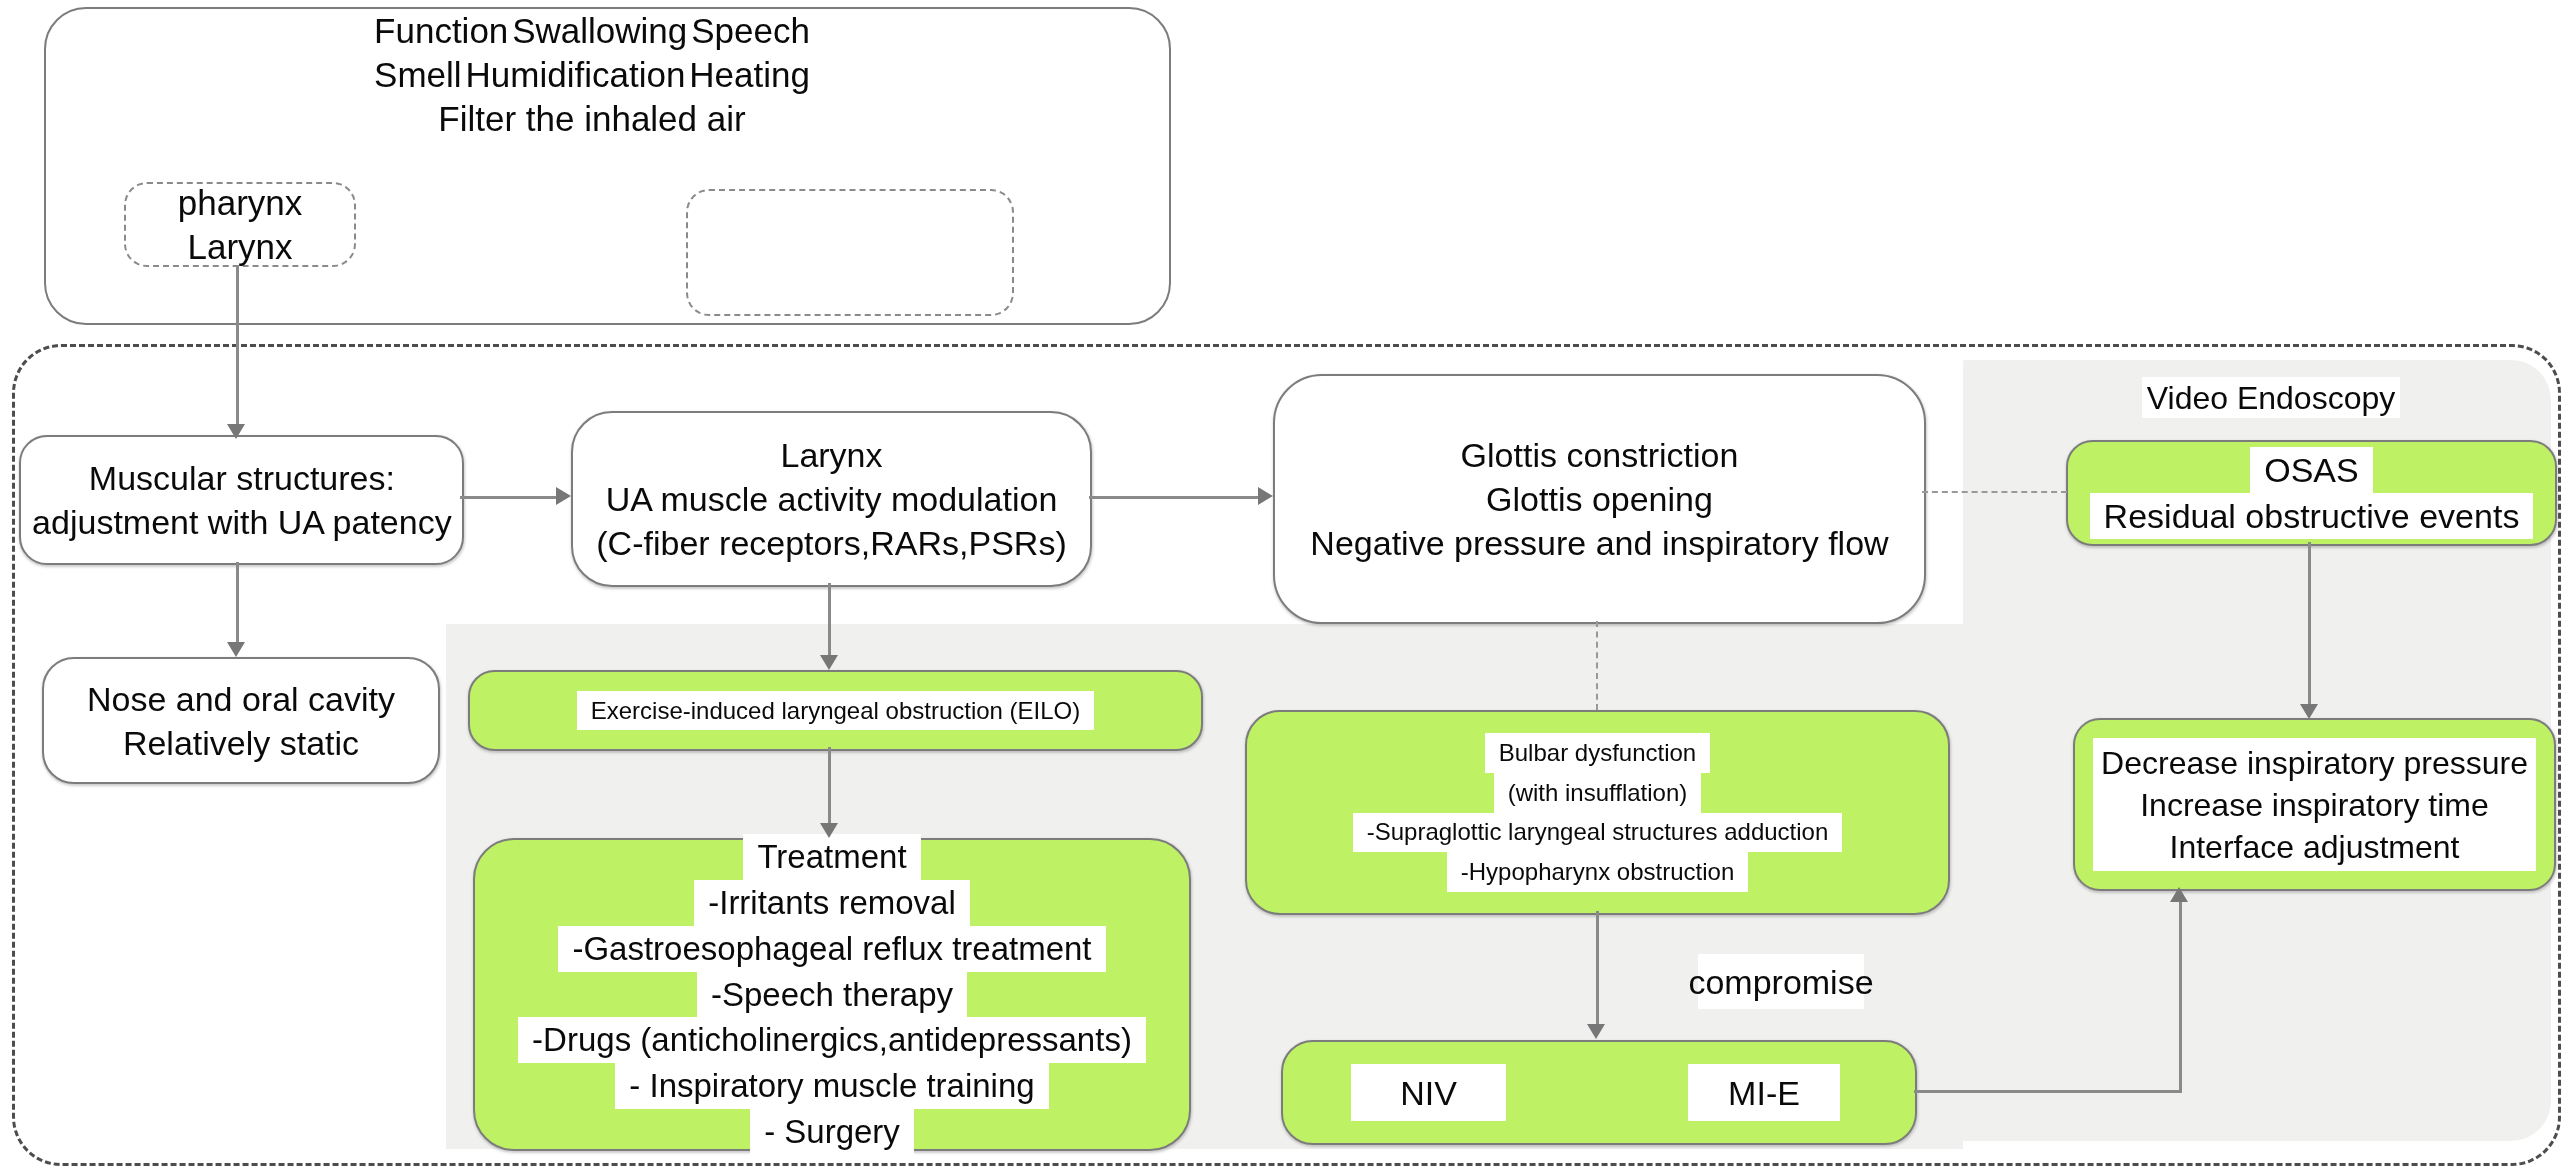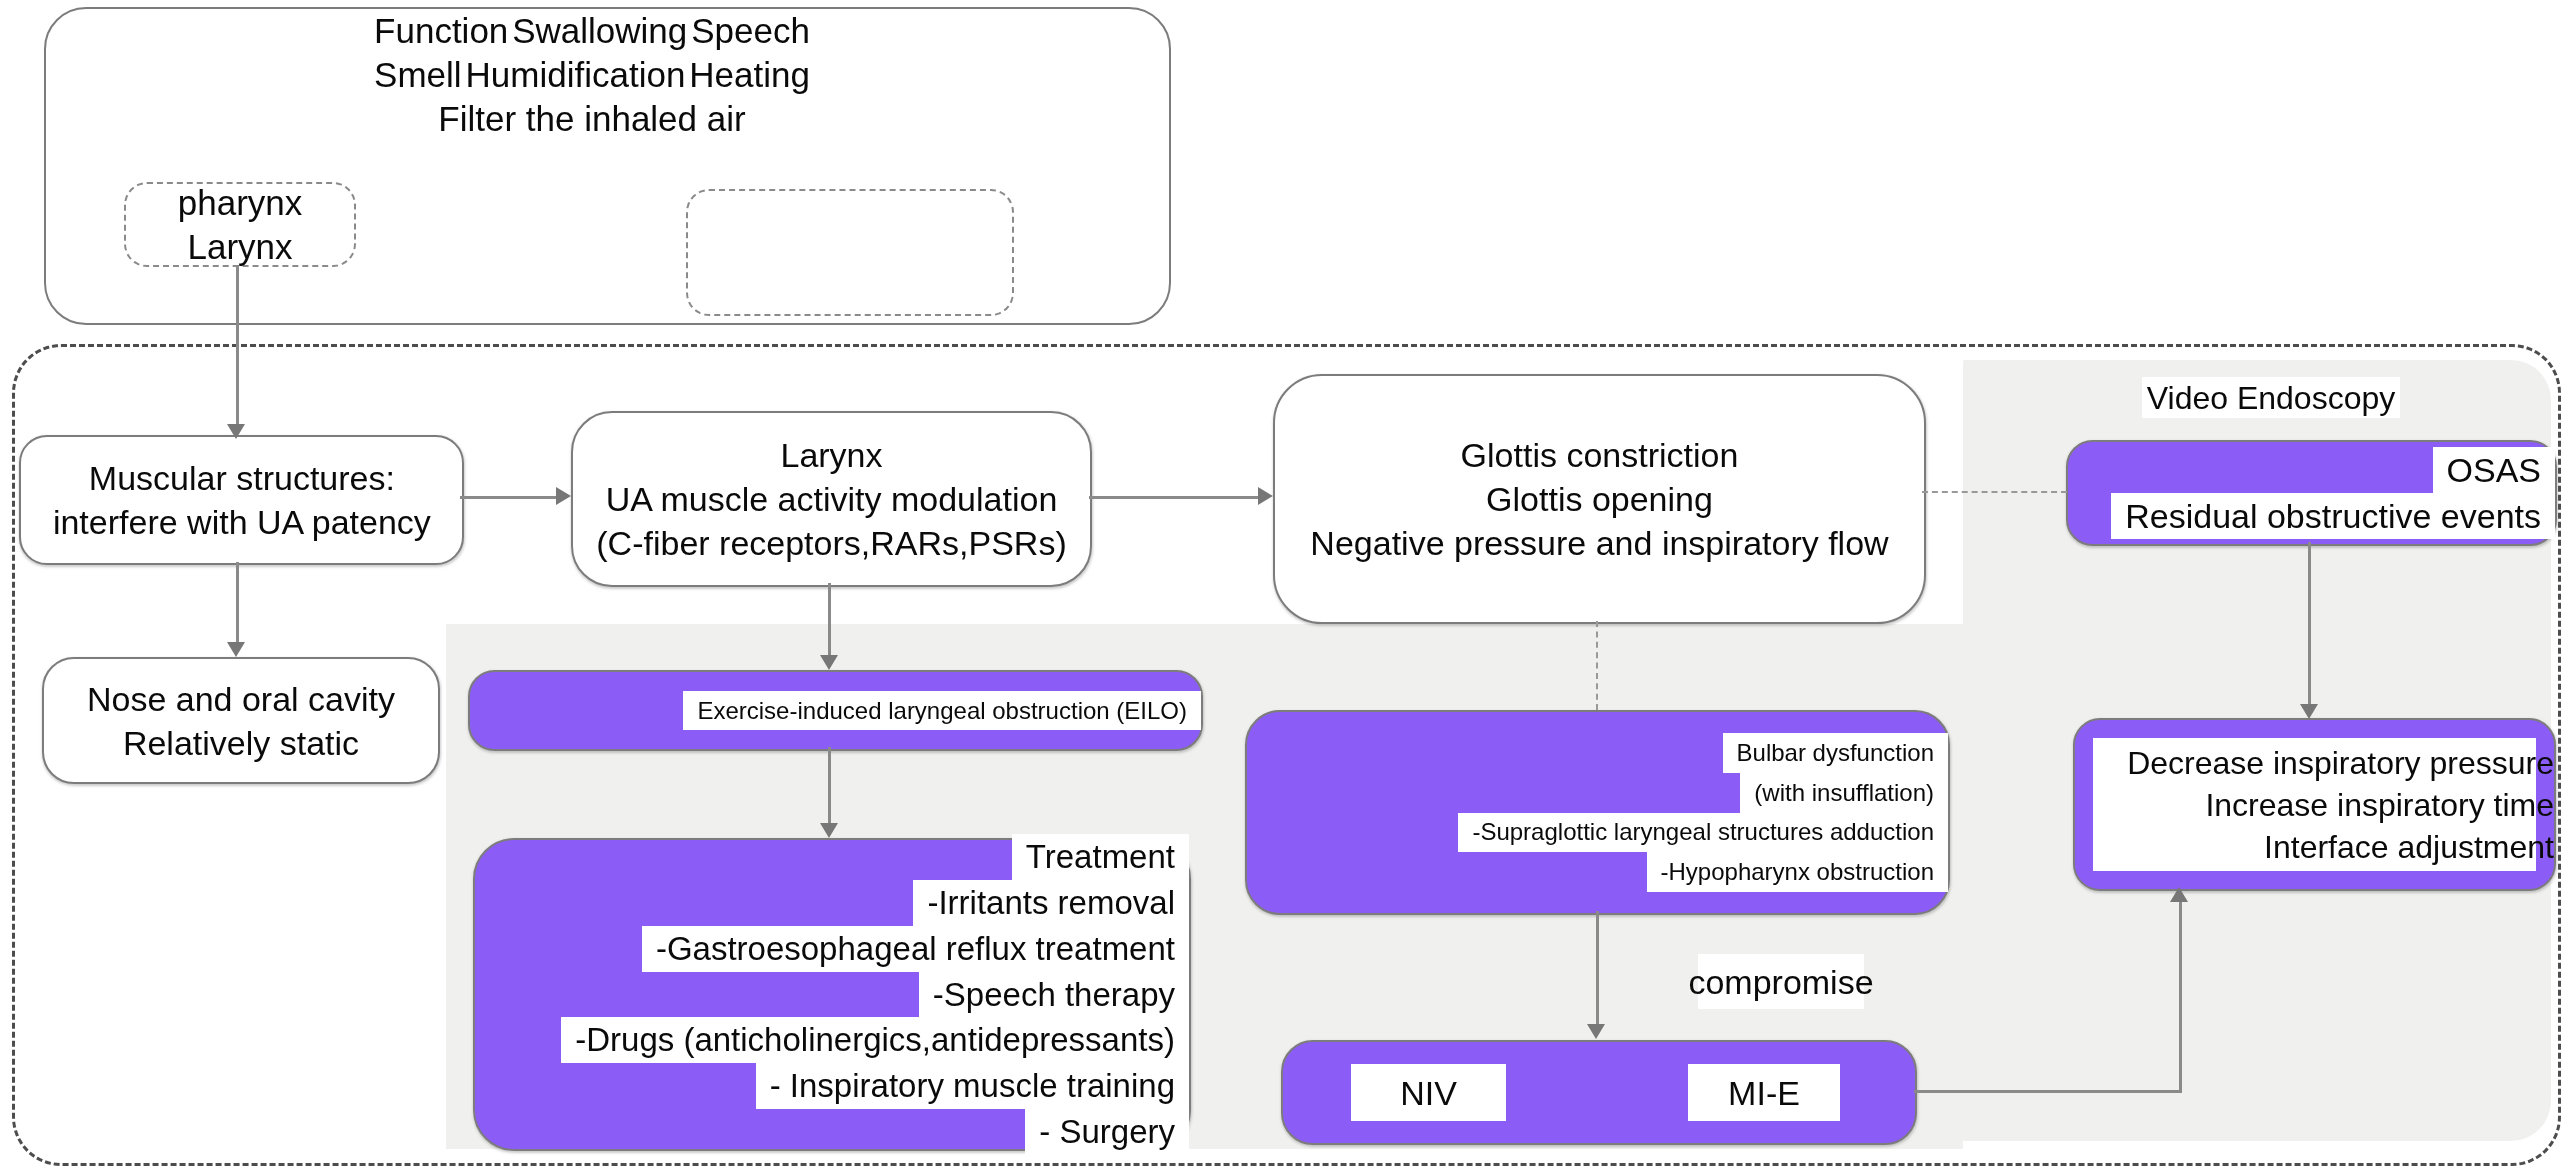--- a/index.html
+++ b/index.html
@@ -12,21 +12,21 @@
   .gray-panel{position:absolute;background:#f0f0ef;}
   .dashed-container{
     position:absolute;border:3.5px dashed #4d4d4d;border-radius:49px;background:transparent;
   }
   
   .bx{
     position:absolute;border:2.6px solid #7c7c7c;background:#ffffff;
     display:flex;flex-direction:column;align-items:center;justify-content:center;
     text-align:center;box-shadow:0.9px 1.8px 2.6px rgba(110,110,110,.35);
   }
-  .bx.on-gray{background:#8b5cf6;align-items:flex-end;}
+  .bx.on-gray{background:#bef264;}
   .bx .ln{display:block;white-space:nowrap;}
   .patch{background:#ffffff;padding:0.9px 14px;white-space:nowrap;display:inline-block;}
   .dashed-bx{
     position:absolute;border:2.6px dashed #8a8a8a;border-radius:23px;background:transparent;
     display:flex;flex-direction:column;align-items:center;justify-content:center;text-align:center;
   }
   
   .fs40{font-size:35px;line-height:44px;}
   .fs38{font-size:34px;line-height:44px;}
   .fs37{font-size:33px;line-height:44px;}
@@ -70,21 +70,21 @@
     <span class="ln fs40">Smell</span>
     <span class="ln fs40">Humidification</span>
     <span class="ln fs40">Heating</span>
     <span class="ln fs40">Filter the inhaled air</span>
   </div>
 
   <div class="dashed-bx" style="left:686px;top:189px;width:324px;height:123px;"></div>
 
   <div class="bx fs38" style="left:19.4px;top:435px;width:441px;height:126px;border-radius:28px;">
     <span class="ln">Muscular structures:</span>
-    <span class="ln">interfere with UA patency</span>
+    <span class="ln">adjustment with UA patency</span>
   </div>
 
   <div class="bx fs38" style="left:42px;top:657px;width:394px;height:123px;border-radius:32px;">
     <span class="ln">Nose and oral cavity</span>
     <span class="ln">Relatively static</span>
   </div>
 
   <div class="bx fs38" style="left:571px;top:411px;width:517px;height:172px;border-radius:41px;">
     <span class="ln">Larynx</span>
     <span class="ln">UA muscle activity modulation</span>

